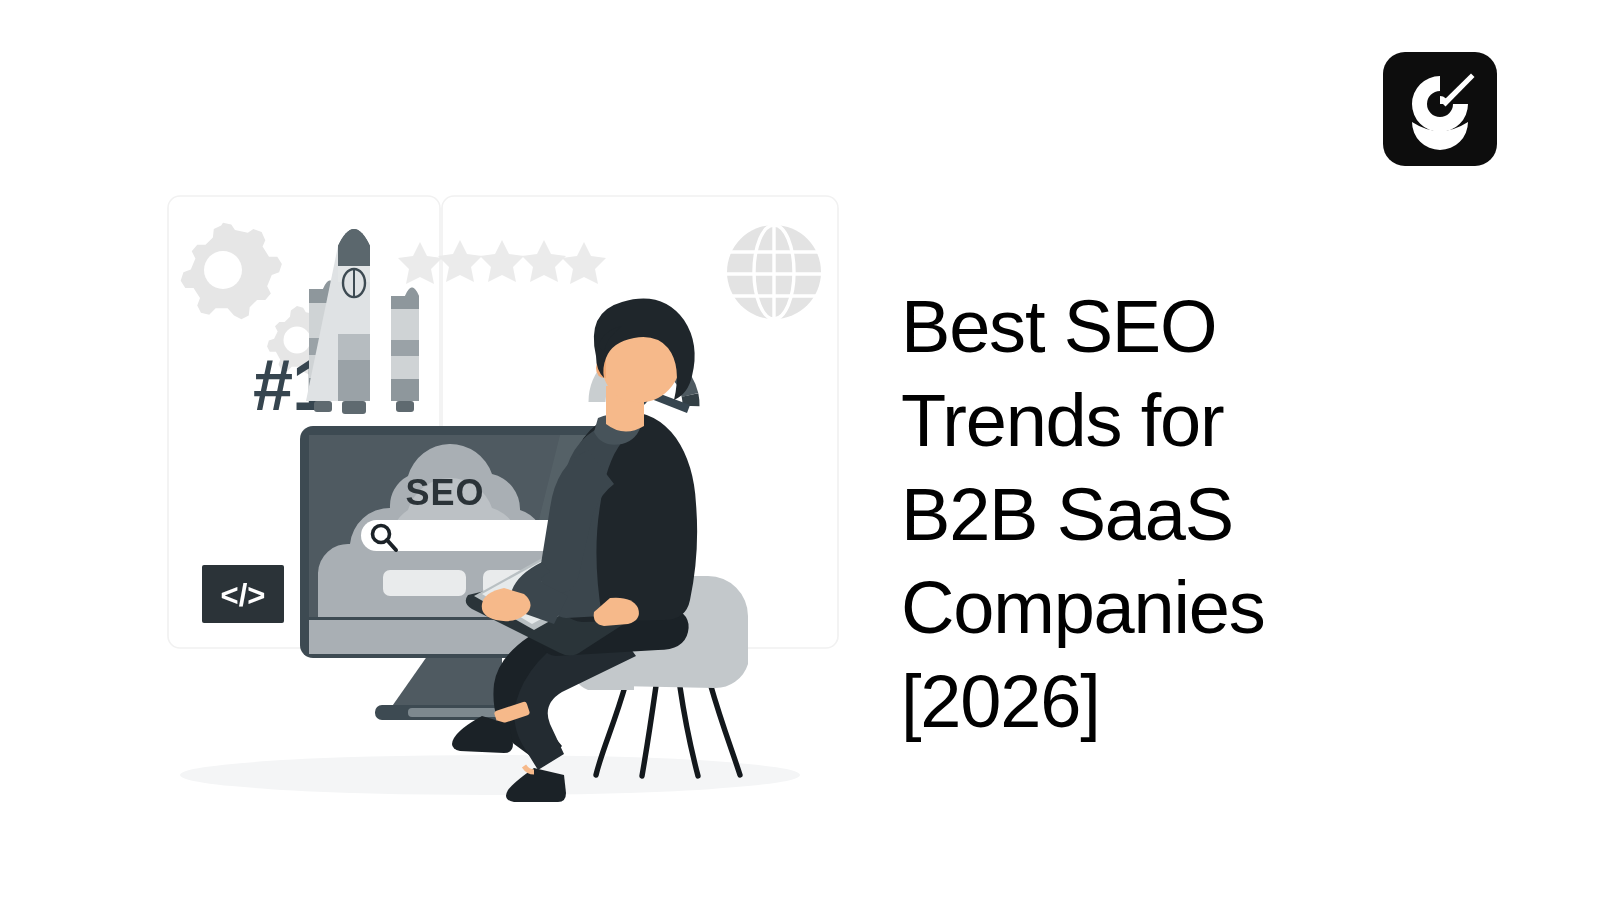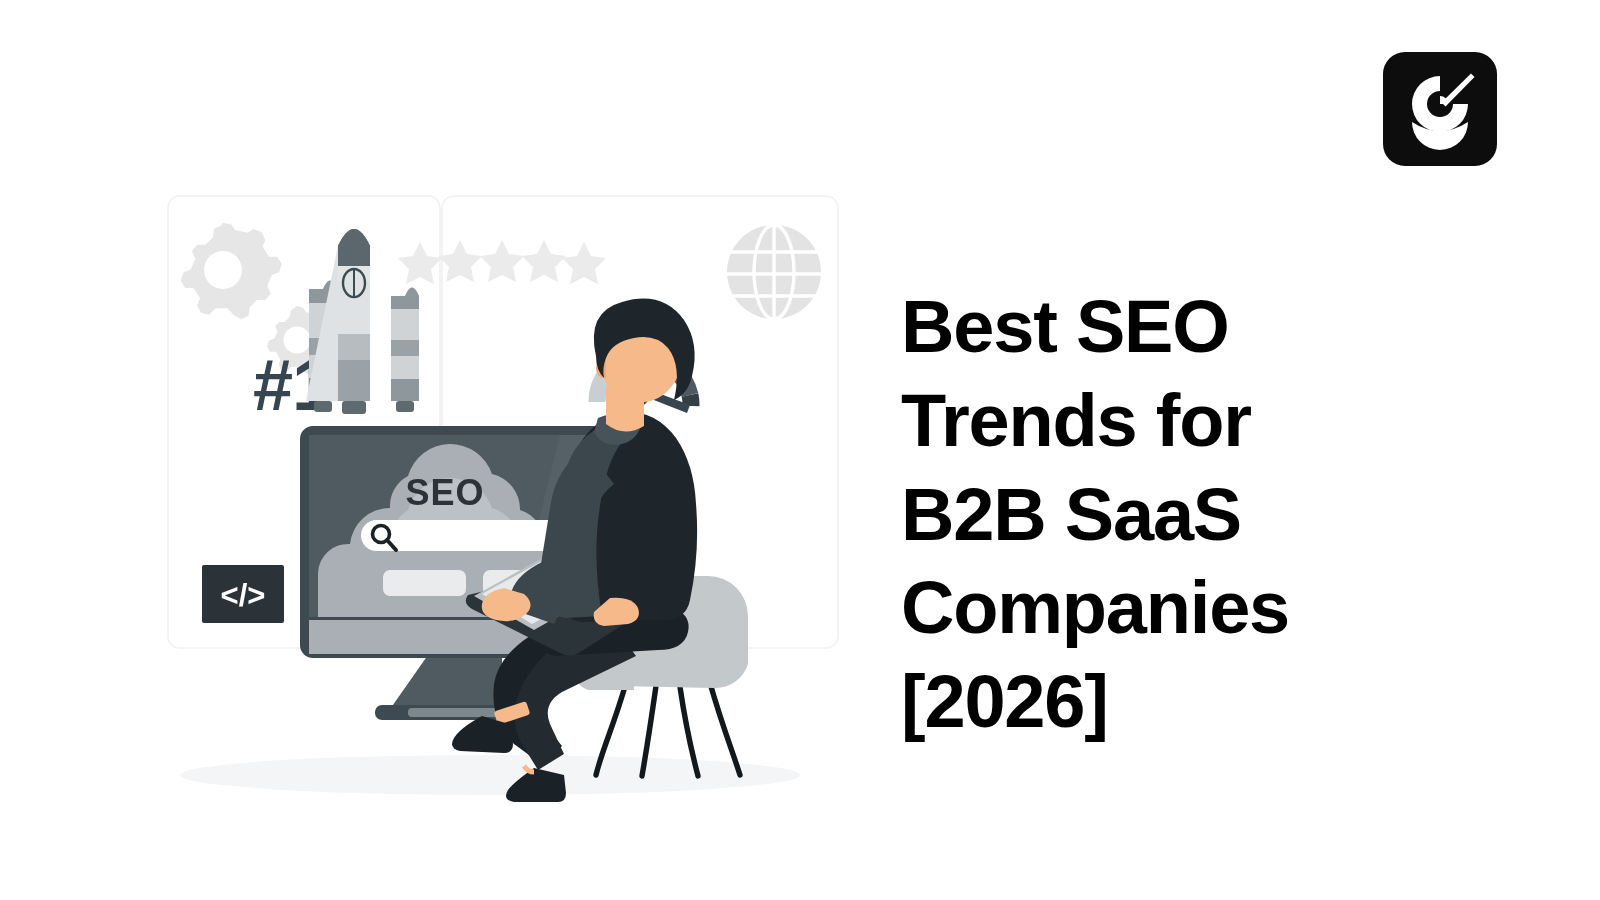--- a/index.html
+++ b/index.html
@@ -42,21 +42,21 @@
     height: 680px;
   }
   #illustration svg { display: block; width: 100%; height: 100%; }
 
   
   #headline {
     position: absolute;
     left: 901px;
     top: 230px;
     width: 560px;
-    font-weight: 700;
+    font-weight: 400;
     font-size: 74px;
     line-height: 1.27;
     letter-spacing: -1.2px;
     color: #010101;
     font-family: "Liberation Sans", sans-serif;
     white-space: pre-line;
   }
 </style>
 </head>
 <body>

